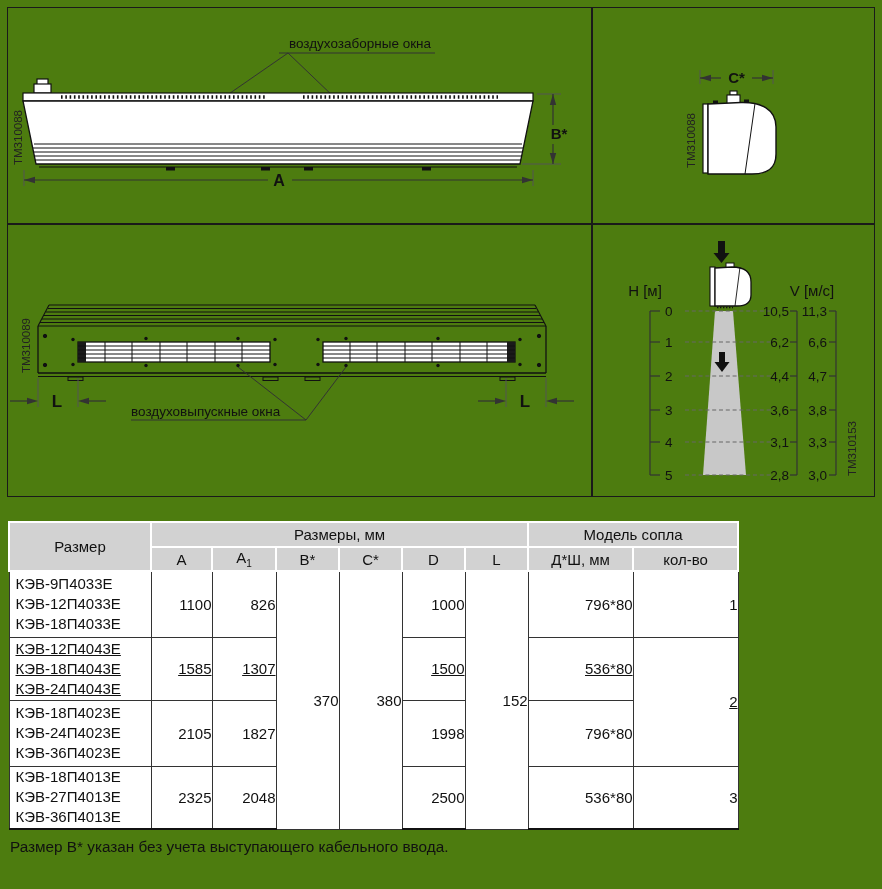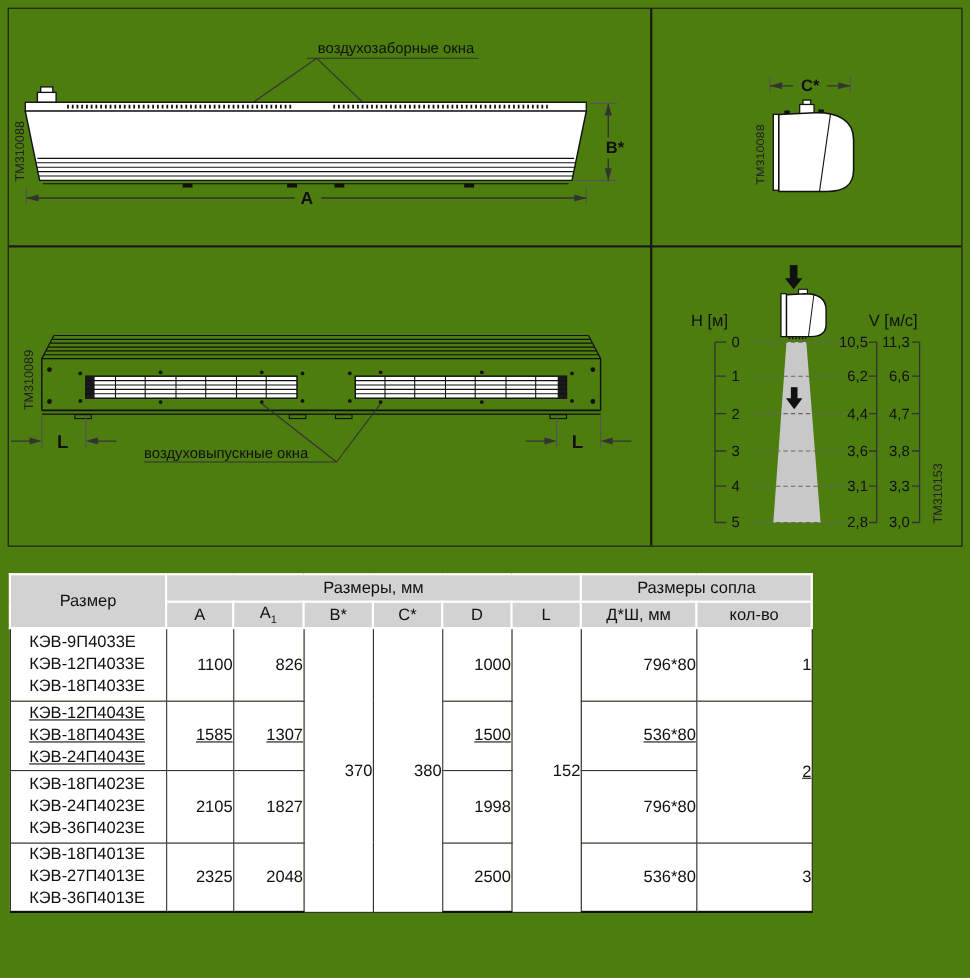--- a/index.html
+++ b/index.html
@@ -23,21 +23,21 @@
   
   table.spec { position:absolute; left:8px; top:521px; width:729px; border-collapse:collapse; table-layout:fixed; font-size:15px; color:#111; }
   table.spec th { background:#d2d2d2; border:2px solid #fff; font-weight:normal; font-size:15px; padding:0 2px; }
   table.spec tr.h1 th { height:25px; }
   table.spec tr.h2 th { height:24px; }
   table.spec th sub { font-size:10px; }
   table.spec td { border:1.2px solid #333; text-align:center; vertical-align:middle; background:#fff; }
   table.spec tbody tr td { border-top-width:1.2px;text-align:right; }
   table.spec tbody tr:first-child td { border-top:2px solid #222; }
   table.spec tbody tr:last-child td { border-bottom:2.5px solid #111; }
-  table.spec td.model { text-align:left; padding-left:17px; }
+  table.spec td.model { text-align:left; padding-left:6px; }
   table.spec td.model div { line-height:20px; }
   tr.b1 td { height:66px; } tr.b2 td { height:63px;text-decoration:underline; } tr.b3 td { height:66px; } tr.b4 td { height:63px; }
 
   .notes { position:absolute; left:10px; top:837px; font-size:15.3px; color:#111; line-height:19.5px; }
 </style>
 </head>
 <body>
 
 <div class="page">
 
@@ -316,21 +316,21 @@
         <col style="width:63px">
         <col style="width:63px">
       <col style="width:63px">
         <col style="width:105px">
         <col style="width:105px">
     </colgroup>
     <thead>
       <tr class="h1">
         <th rowspan="2">Размер</th>
         <th colspan="6">Размеры, мм</th>
-        <th colspan="2">Размеры сопла</th>
+        <th colspan="2">Модель сопла</th>
       </tr>
       <tr class="h2">
         <th>A</th>
         <th><span>A</span><sub>1</sub></th>
         <th>B*</th>
         <th>C*</th>
         <th>D</th>
         <th>L</th>
         <th>Д*Ш, мм</th>
         <th>кол-во</th>
@@ -384,15 +384,16 @@
         <td>2325</td>
         <td>2048</td>
         <td>2500</td>
         <td>536*80</td>
         <td>3</td>
       </tr>
     </tbody>
   </table>
 
   <div class="notes">
+    <div>Размер В* указан без учета выступающего кабельного ввода.</div>
   </div>
 
 </div>
 
 </body></html>

